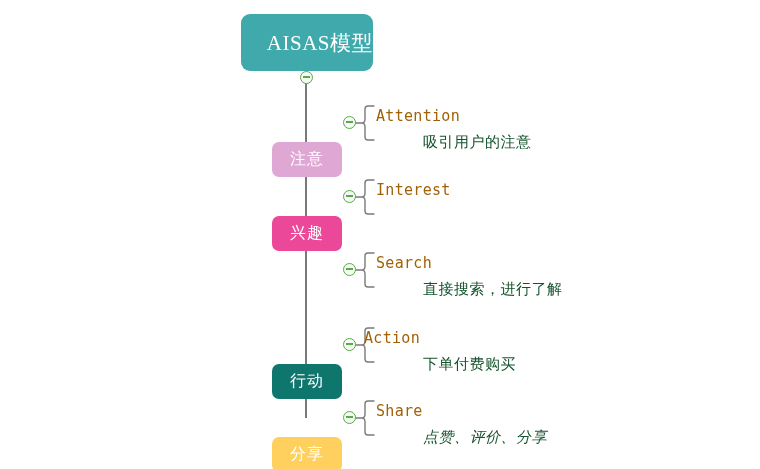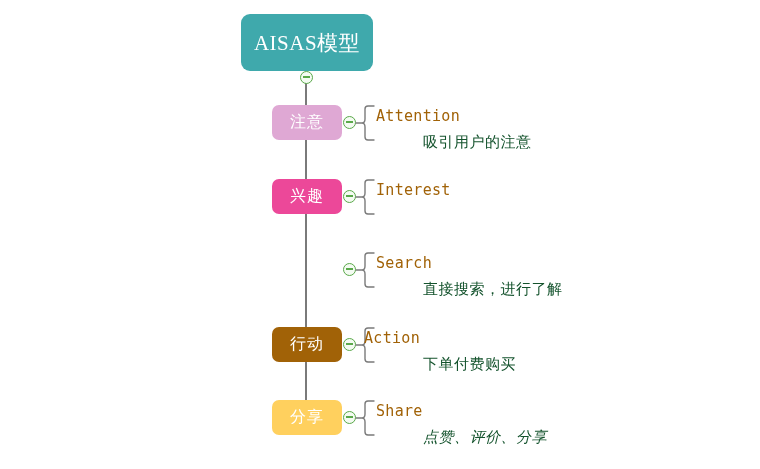--- a/index.html
+++ b/index.html
@@ -21,21 +21,21 @@
   
   .root-node {
     position: absolute;
     left: 241px;
     top: 14px;
     width: 132px;
     height: 57px;
     border-radius: 9px;
     display: flex;
     align-items: center;
-    justify-content: center;
+    justify-content: flex-end;
     box-sizing: border-box;
   }
   .root-label {
     font-size: 21px;
     color: #ffffff;
     letter-spacing: 0.5px;
     white-space: nowrap;
   }
   .root-label .lat {
     font-family: "Liberation Serif", serif;
@@ -54,20 +54,21 @@
   
   .branch-node {
     position: absolute;
     width: 70px;
     height: 35px;
     border-radius: 7px;
     display: flex;
     align-items: center;
     justify-content: center;
     box-sizing: border-box;
+    margin-top: 37px;
   }
   .branch-label {
     font-size: 16px;
     color: #ffffff;
     white-space: nowrap;
     letter-spacing: 1px;
   }
 
   
   .toggle {
@@ -157,21 +158,21 @@
 
   <div class="toggle" style="left:343px; top:263px;"></div>
   <div class="brace" style="left:356px; top:251px;">
     <svg width="20" height="38" viewBox="0 0 20 38">
       <path d="M0 19 H6 M18 2 H12 Q9 2 9 5 V15 Q9 19 6 19 Q9 19 9 23 V33 Q9 36 12 36 H18" fill="none" stroke="#7a7a7a" stroke-width="1.4" stroke-linecap="round"></path>
     </svg>
   </div>
   <div class="leaf-en" style="left:376px; top:254px;">Search</div>
   <div class="leaf-cn" style="left:376px; top:280px;">直接搜索，进行了解</div>
 
-  <div class="branch-node" style="left:272px; top:327px; background:#a16207;">
+  <div class="branch-node" style="left:272px; top:327px; background:#0f766e;">
     <span class="branch-label">行动</span>
   </div>
   <div class="toggle" style="left:343px; top:338px;"></div>
   <div class="brace" style="left:356px; top:326px;">
     <svg width="20" height="38" viewBox="0 0 20 38">
       <path d="M0 19 H6 M18 2 H12 Q9 2 9 5 V15 Q9 19 6 19 Q9 19 9 23 V33 Q9 36 12 36 H18" fill="none" stroke="#7a7a7a" stroke-width="1.4" stroke-linecap="round"></path>
     </svg>
   </div>
   <div class="leaf-en" style="left:364px; top:329px;text-align:right;">Action</div>
   <div class="leaf-cn" style="left:376px; top:355px;">下单付费购买</div>

